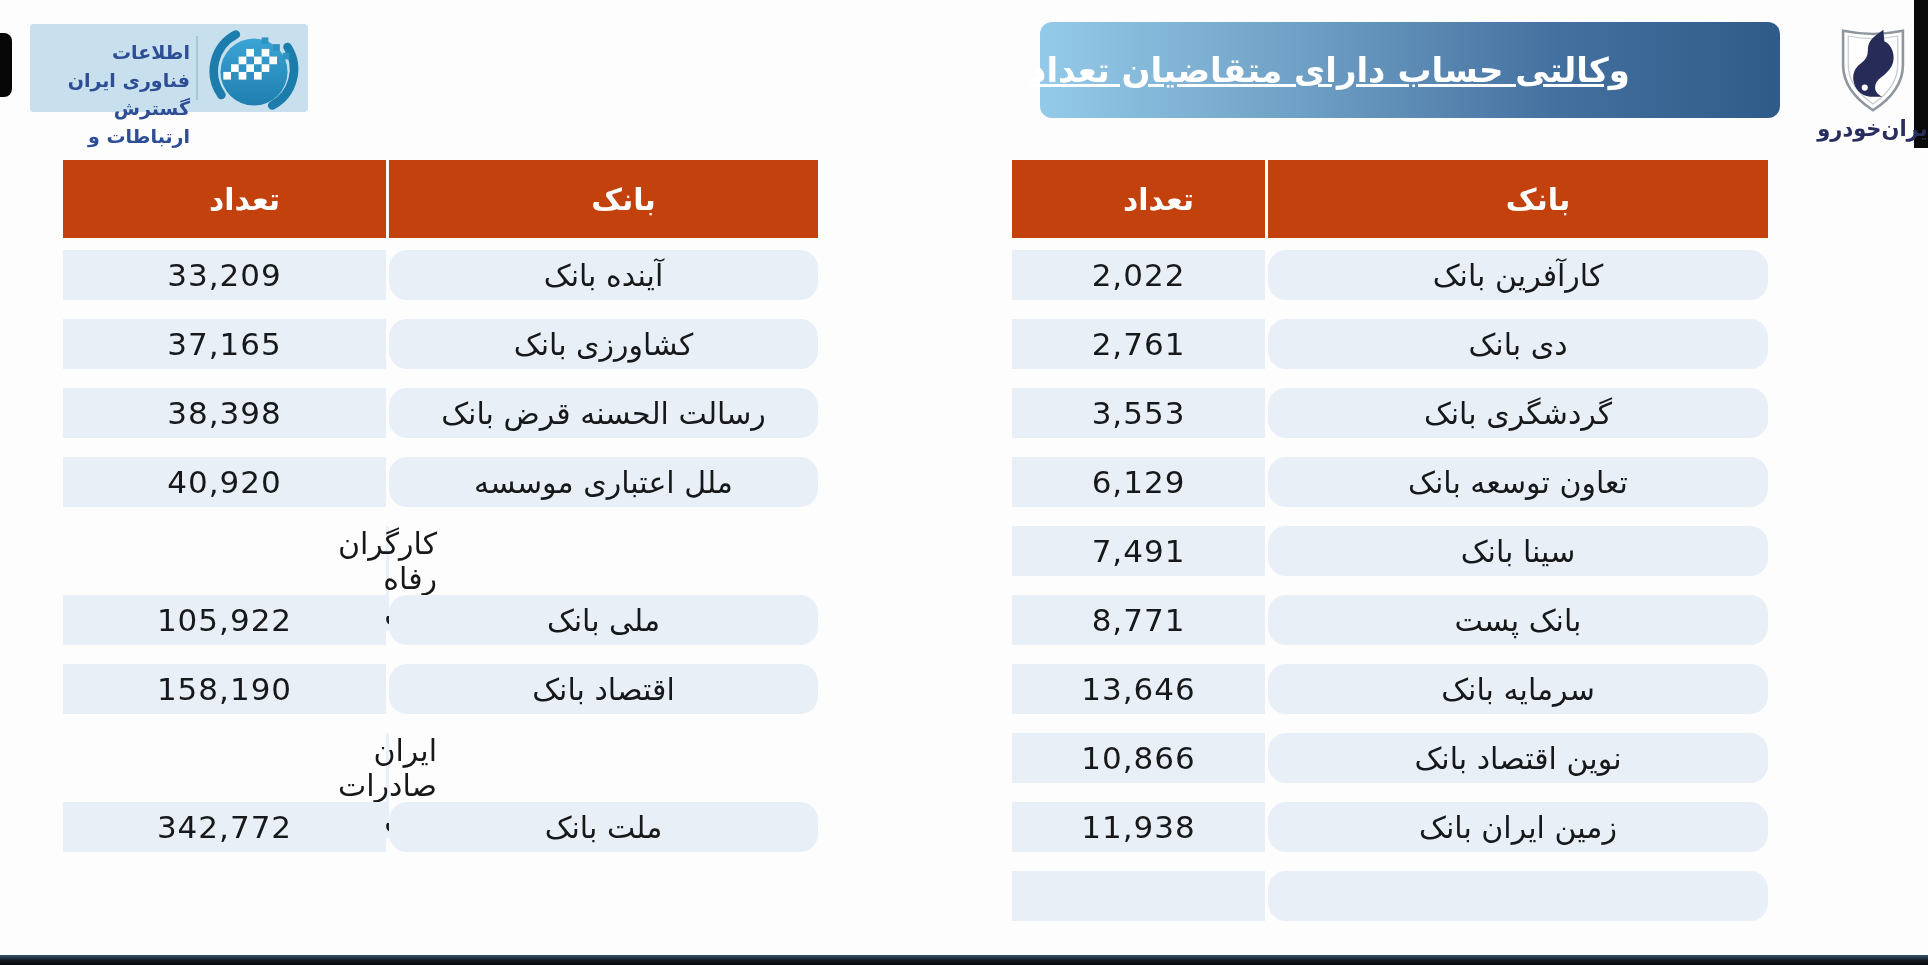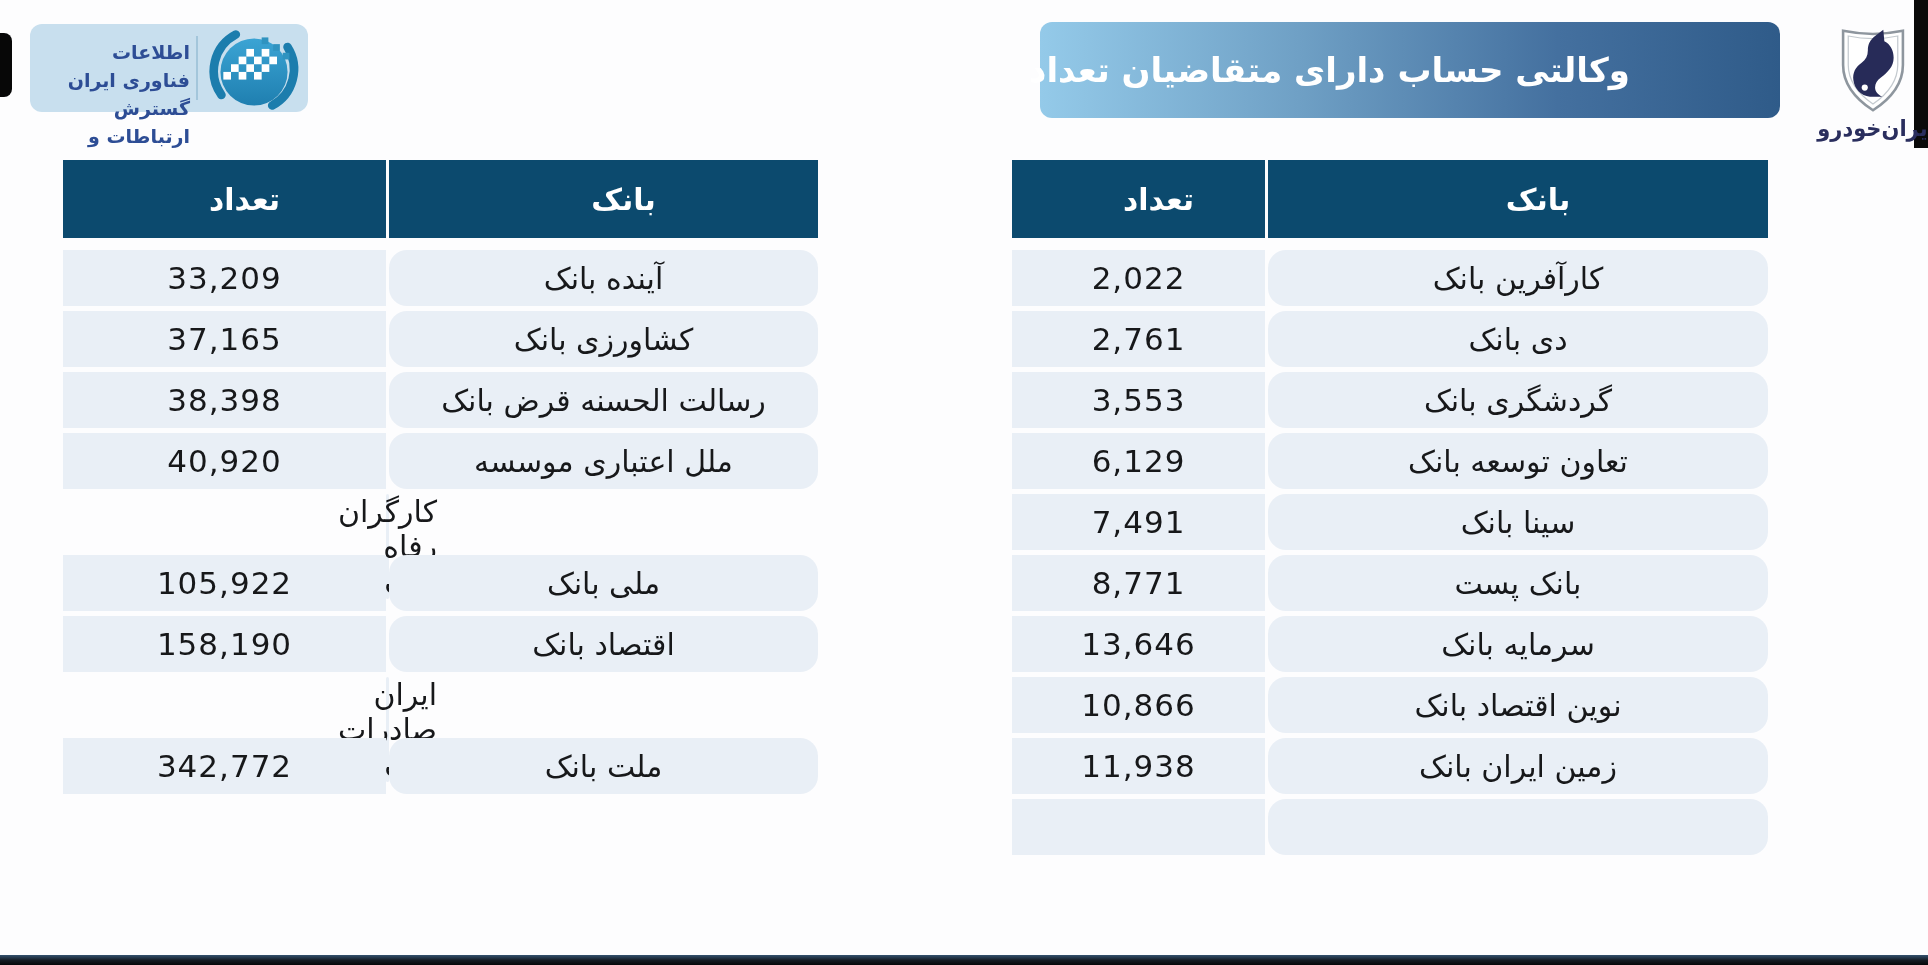--- a/index.html
+++ b/index.html
@@ -8,21 +8,21 @@
     background:#fdfdfe;
     font-family:"DejaVu Sans", sans-serif;
   }
   
   .side-tab{
     position:absolute;left:0;top:33px;width:12px;height:64px;
     background:#070707;border-radius:0 8px 8px 0;
   }
   .ict-card{
     position:absolute;left:30px;top:24px;width:278px;height:88px;
-    background:#c8dfee;border-radius:12px;
+    background:#c8dfee;border-radius:4px;
   }
   .ict-text{
     position:absolute;left:12px;top:14px;width:148px;height:60px;
     direction:rtl;text-align:right;
     font-size:19px;font-weight:bold;line-height:28px;color:#2d4d95;
   }
   .ict-divider{
     position:absolute;left:166px;top:12px;width:2px;height:64px;
     background:#a3c6db;
   }
@@ -30,21 +30,21 @@
     position:absolute;left:176px;top:0px;width:96px;height:92px;
   }
   .title-bar{
     position:absolute;left:1040px;top:22px;width:740px;height:96px;
     border-radius:12px;
     background:linear-gradient(90deg,#94cae9 0%,#6fa0c5 35%,#44709f 70%,#2f5b89 100%);
   }
   .title-bar .title{
     position:absolute;right:150px;top:50%;transform:translateY(-50%);
     direction:rtl;white-space:nowrap;
-    color:#ffffff;font-size:34px;font-weight:bold;
+    color:#ffffff;font-size:34px;font-weight:bold;text-decoration:underline;
   }
   .right-edge-strip{
     position:absolute;right:0;top:0;width:14px;height:148px;background:#0a0a0a;
   }
   .ikco{
     position:absolute;left:1836px;top:20px;width:80px;height:125px;
   }
   .ikco svg{position:absolute;left:4px;top:3px;}
   .ikco-wordmark{
     position:absolute;left:50%;top:96px;transform:translateX(-50%) scaleY(1.08);
@@ -53,24 +53,24 @@
   }
   
   .tbl{position:absolute;top:160px;}
   .tbl.left-t{left:63px;width:755px;}
   .tbl.right-t{left:1012px;width:756px;}
   .thead,.trow{display:grid;}
   .left-t .thead,.left-t .trow{grid-template-columns:323px 3px 429px;}
   .right-t .thead,.right-t .trow{grid-template-columns:253px 3px 500px;}
   .thead{height:78px;margin-bottom:12px;}
   .thead .cell{
-    background:#0c4a6e;color:#ffffff;font-weight:bold;font-size:30px;
+    background:#c2410c;color:#ffffff;font-weight:bold;font-size:30px;
     display:flex;align-items:center;justify-content:center;direction:rtl;padding-left:40px;
   }
-  .trow{height:56px;margin-bottom:5px;}
+  .trow{height:50px;margin-bottom:19px;}
   .trow .cell{
     background:#e9eff6;color:#17181a;
     display:flex;align-items:center;justify-content:center;
   }
   .trow .num{font-size:31px;letter-spacing:1px;}
   .trow .name{font-size:30px;direction:rtl;border-radius:18px;}
   .sep{background:transparent;}
   
   .bottom-bar{
     position:absolute;left:0;top:955px;width:1928px;height:10px;z-index:20;

